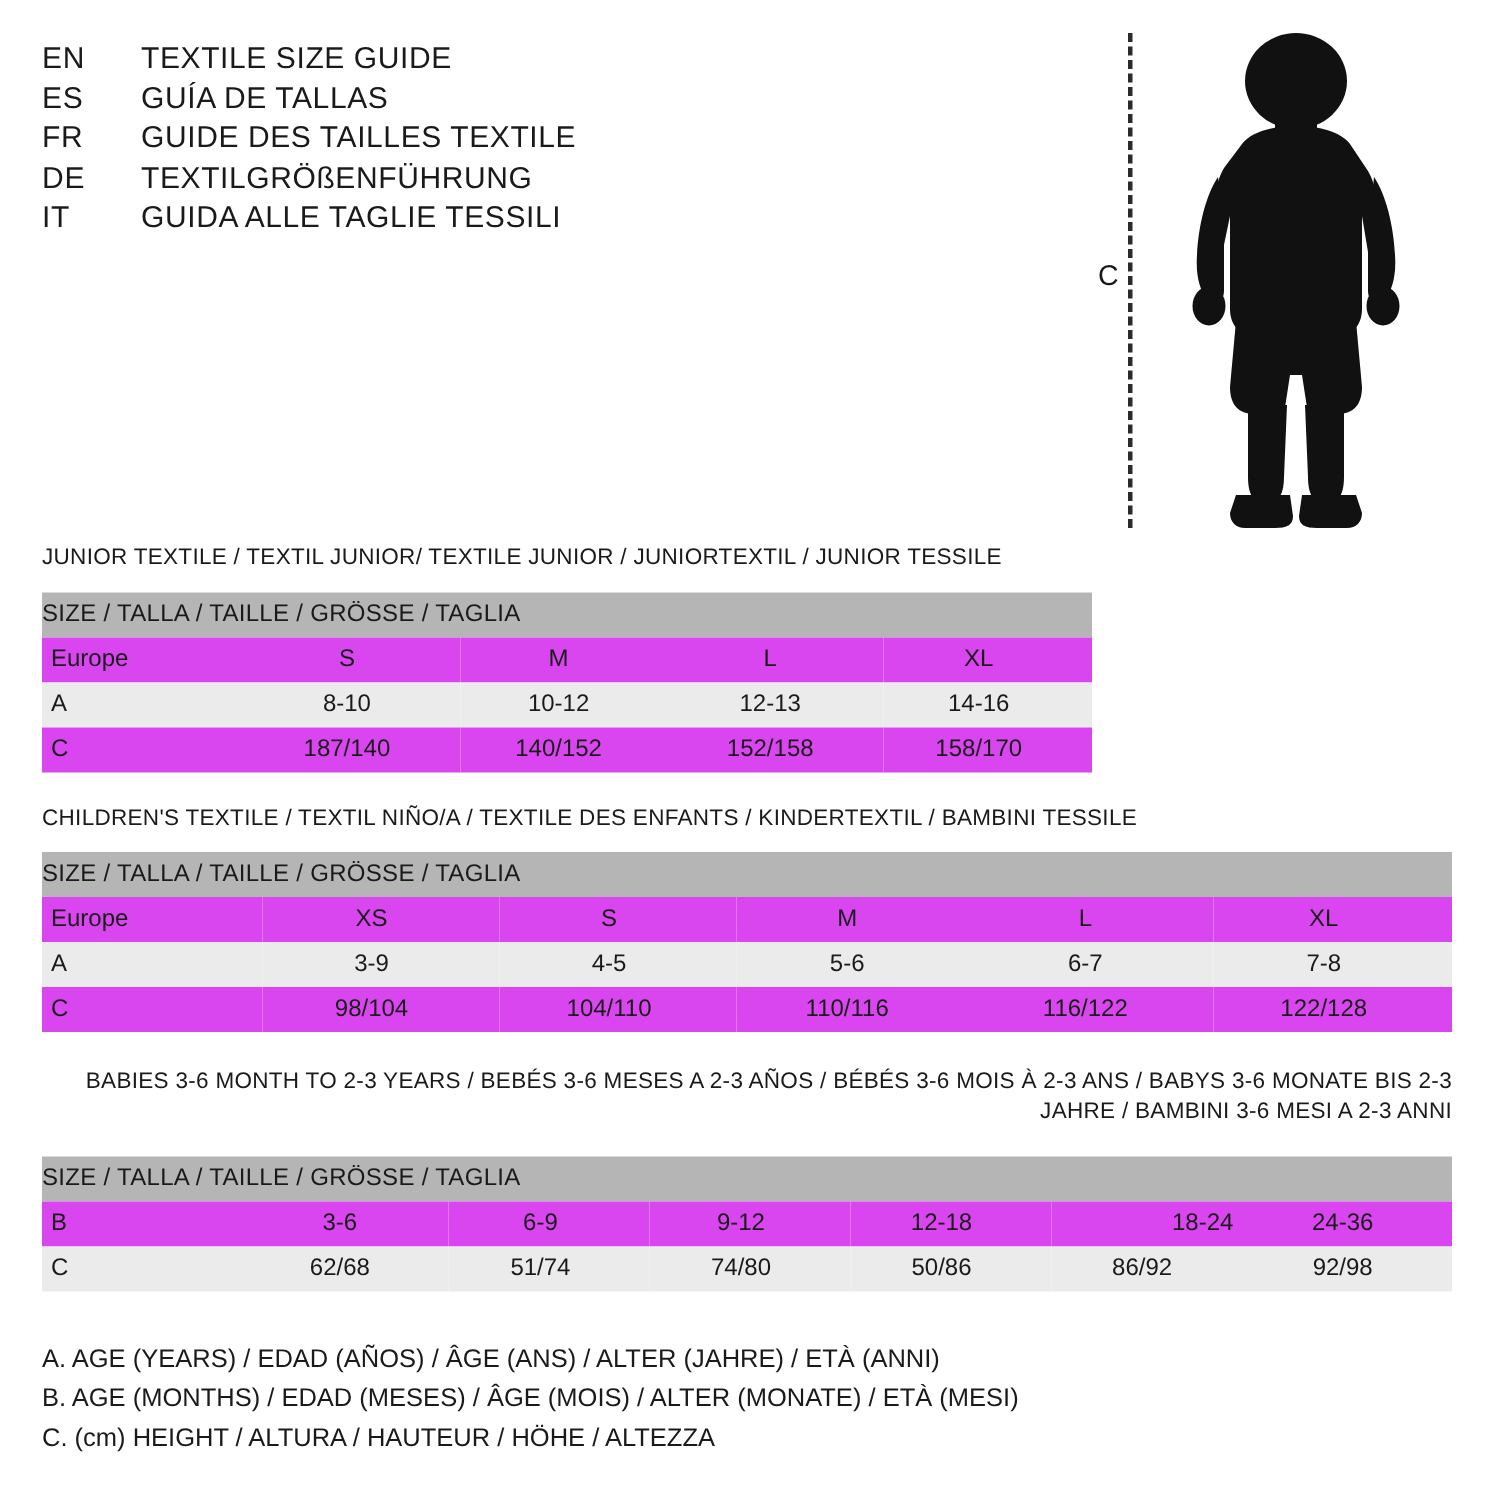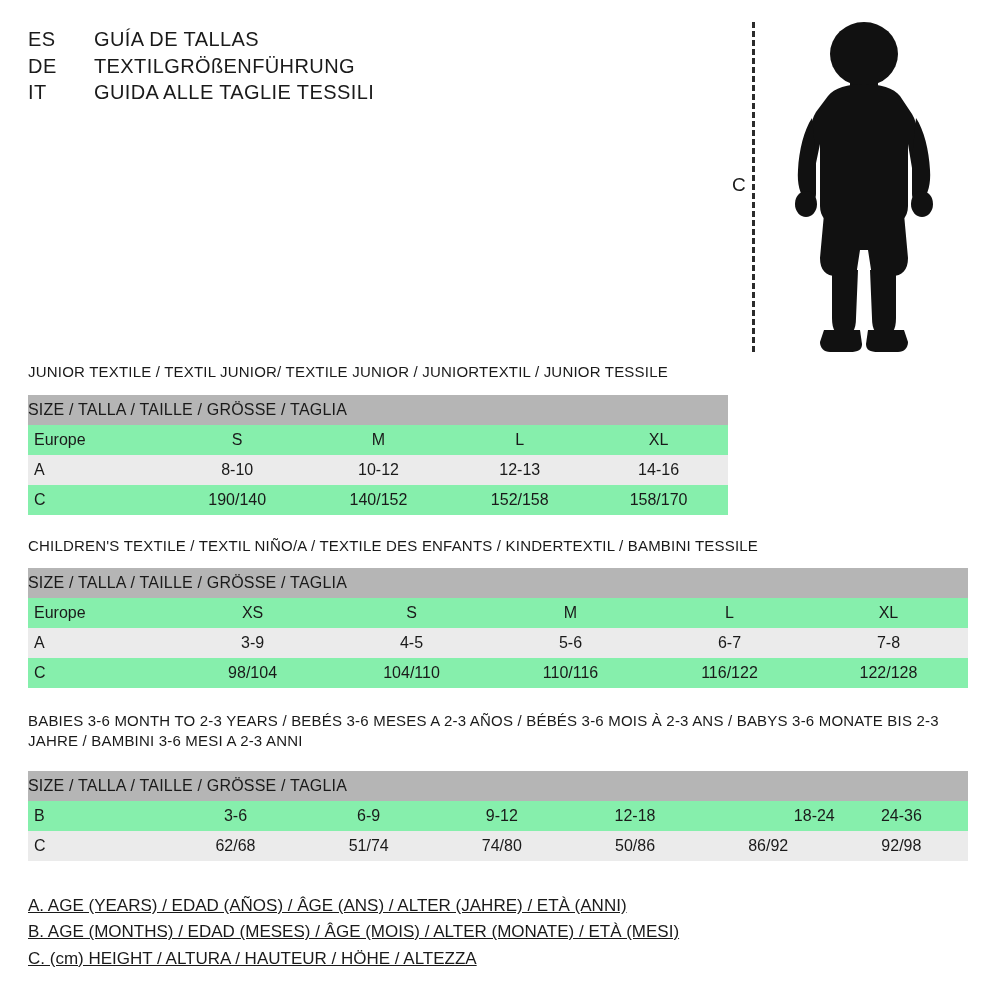--- a/index.html
+++ b/index.html
@@ -85,70 +85,78 @@
     left: 28px;
     font-size: 15px;
     letter-spacing: 0.2px;
     color: #1a1a1a;
     white-space: nowrap;
   }
   .section-title.two-line {
     white-space: normal;
     width: 940px;
     line-height: 1.35;
+    text-align: right;
   }
 
   
   table.size-table {
     position: absolute;
     border-collapse: collapse;
     font-size: 16px;
     color: #1a1a1a;
   }
   table.size-table td {
-    padding: 4px 0 4px 0;
+    padding: 4px 12px 4px 0;
     height: 22px;
     vertical-align: middle;
   }
   .hdr-row td {
     background: #b5b5b5;
     font-size: 16px;
     padding-left: 6px;
     letter-spacing: 0.2px;
   }
-  .row-light td { background: #86efac; }
+  .row-light td { background: #d946ef; }
   .row-grey td { background: #ebebeb; }
   .lbl {
     padding-left: 6px !important;
     text-align: left;
   }
   .val { text-align: center; }
 
   
   .legend {
     position: absolute;
     left: 28px;
     width: 940px;
-    text-decoration: underline;
   }
   .legend-line {
     font-size: 17px;
     line-height: 1.55;
     color: #1a1a1a;
   }
 </style>
 </head>
 <body>
 
 <div class="page">
 
   <div class="lang-block">
     <div class="lang-row">
+      <div class="lang-code">EN</div>
+      <div class="lang-text">TEXTILE SIZE GUIDE</div>
+    </div>
+    <div class="lang-row">
       <div class="lang-code">ES</div>
       <div class="lang-text">GUÍA DE TALLAS</div>
+    </div>
+    <div class="lang-row">
+      <div class="lang-code">FR</div>
+      <div class="lang-text">GUIDE DES TAILLES TEXTILE</div>
     </div>
     <div class="lang-row">
       <div class="lang-code">DE</div>
       <div class="lang-text">TEXTILGRÖßENFÜHRUNG</div>
     </div>
     <div class="lang-row">
       <div class="lang-code">IT</div>
       <div class="lang-text">GUIDA ALLE TAGLIE TESSILI</div>
     </div>
   </div>
@@ -218,21 +226,21 @@
     </tr>
     <tr class="row-grey">
       <td class="lbl">A</td>
       <td class="val">8-10</td>
       <td class="val">10-12</td>
       <td class="val">12-13</td>
       <td class="val">14-16</td>
     </tr>
     <tr class="row-light">
       <td class="lbl">C</td>
-      <td class="val">190/140</td>
+      <td class="val">187/140</td>
       <td class="val">140/152</td>
       <td class="val">152/158</td>
       <td class="val">158/170</td>
     </tr>
   </tbody>
     </table>
 
   <div class="section-title" style="top:537px;">CHILDREN'S TEXTILE / TEXTIL NIÑO/A / TEXTILE DES ENFANTS / KINDERTEXTIL / BAMBINI TESSILE</div>
 
   <table class="size-table" style="left:28px; top:568px; width:940px;">

